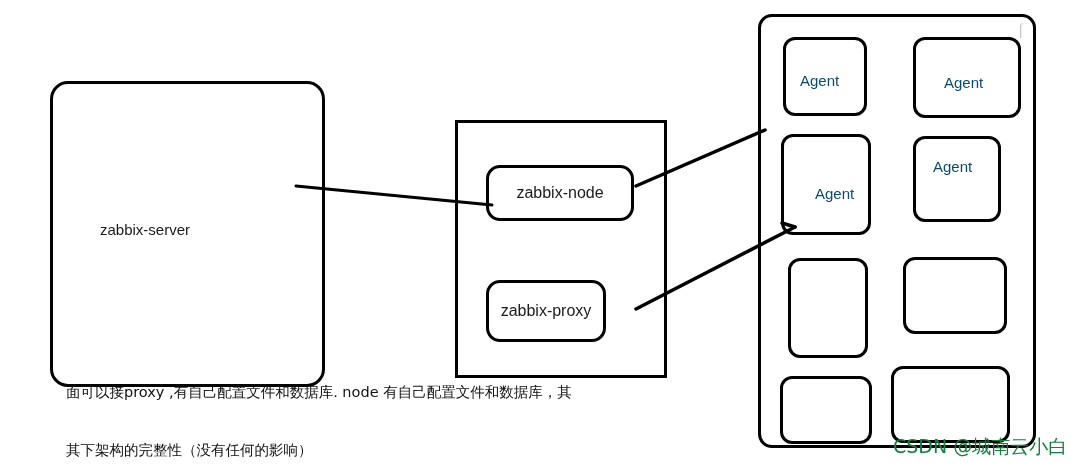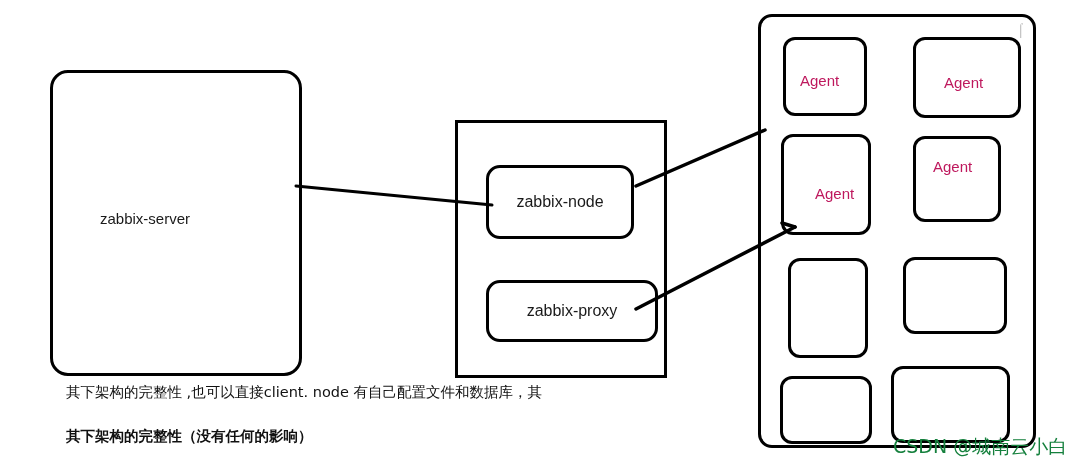--- a/index.html
+++ b/index.html
@@ -47,21 +47,21 @@
     font-size: 15px;
     color: #1a1a1a;
     line-height: 1;
     white-space: nowrap;
   }
   .label-server { font-size: 15px; }
   .label-node { font-size: 16px; }
   .agent-label {
     position: absolute;
     font-size: 15px;
-    color: #be185d;
+    color: #0c4a6e;
     white-space: nowrap;
   }
   .conn-svg {
     position: absolute;
     left: 0;
     top: 0;
     width: 1071px;
     height: 465px;
     pointer-events: none;
   }
@@ -85,31 +85,31 @@
     color: #b5b5b5;
     font-size: 13px;
     font-family: "Liberation Serif", serif;
   }
 </style>
 </head>
 <body>
 
 <div id="canvas">
 
-  <div class="node-box rounded-lg" style="left:50px; top:70px; width:252px; height:306px;">
+  <div class="node-box rounded-lg" style="left:50px; top:81px; width:275px; height:306px;">
     <span class="label label-server" style="position:absolute; left:47px; top:138px;">zabbix-server</span>
   </div>
 
   <div class="square-box" style="left:455px; top:120px; width:212px; height:258px;"></div>
 
-  <div class="node-box rounded-md" style="left:486px; top:165px; width:148px; height:74px;">
+  <div class="node-box rounded-md" style="left:486px; top:165px; width:148px; height:56px;">
     <span class="label label-node">zabbix-node</span>
   </div>
 
-  <div class="node-box rounded-md" style="left:486px; top:280px; width:172px; height:62px;">
+  <div class="node-box rounded-md" style="left:486px; top:280px; width:120px; height:62px;">
     <span class="label label-node">zabbix-proxy</span>
   </div>
 
   <div class="outer-panel" style="left:758px; top:14px; width:278px; height:434px;"></div>
 
   <div class="node-box rounded-sm" style="left:783px; top:37px; width:84px; height:79px;">
     <span class="agent-label" style="left:14px; top:32px;">Agent</span>
   </div>
   <div class="node-box rounded-sm" style="left:913px; top:37px; width:108px; height:81px;">
     <span class="agent-label" style="left:28px; top:34px;">Agent</span>
@@ -142,18 +142,18 @@
 
     <line x1="636" y1="186" x2="765" y2="130" stroke="#000000" stroke-width="3.5" stroke-linecap="round"></line>
 
     <line x1="636" y1="309" x2="795" y2="227" stroke="#000000" stroke-width="3.5" stroke-linecap="round"></line>
 
     <line x1="795" y1="227" x2="782" y2="223" stroke="#000000" stroke-width="3.5" stroke-linecap="round"></line>
   </svg>
 
   <div class="text-cursor" style="left:1017px; top:22px;">⌠</div>
 
-  <div class="caption" style="left:66px; top:381px;">其下架构的完整性 ,也可以直接client.   node 有自己配置文件和数据库，其</div>
-  <div class="caption" style="left:66px; top:425px;font-weight:bold;">其下架构的完整性（没有任何的影响）</div>
+  <div class="caption" style="left:66px; top:381px;">面可以接proxy ,有自己配置文件和数据库.   node 有自己配置文件和数据库，其</div>
+  <div class="caption" style="left:66px; top:439px;">其下架构的完整性（没有任何的影响）</div>
 
   <div class="watermark" style="left:893px; top:434px;">CSDN @城南云小白</div>
 
 </div>
 
 </body></html>

